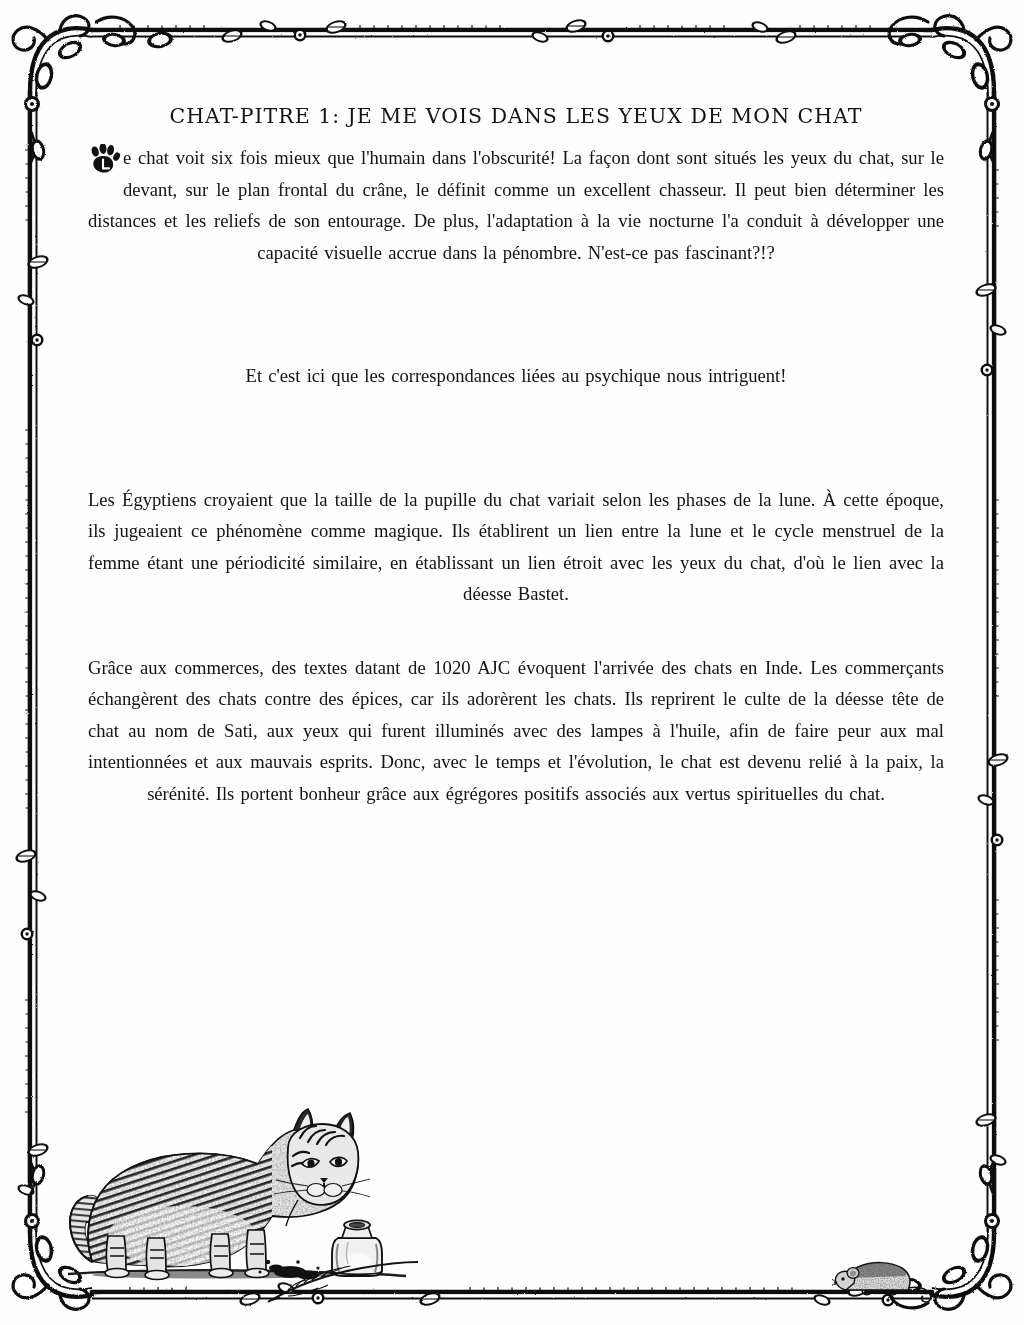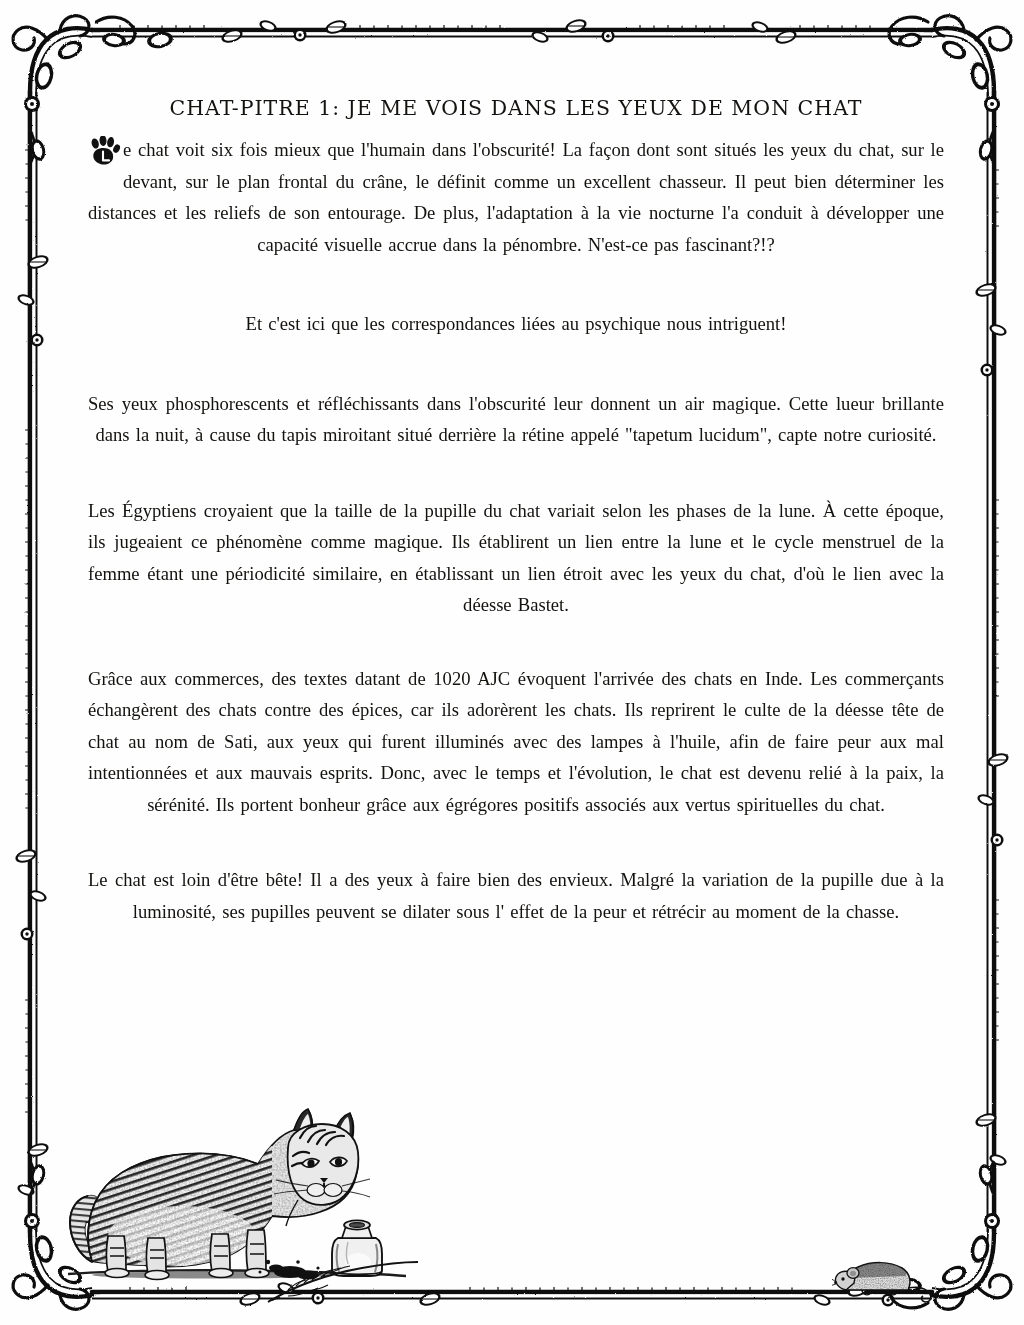--- a/index.html
+++ b/index.html
@@ -24,21 +24,21 @@
     left: 0; top: 0;
     width: 1024px;
     height: 1325px;
     pointer-events: none;
   }
 
   
   #content {
     position: absolute;
     left: 88px;
-    top: 96px;
+    top: 104px;
     width: 856px;
   }
 
   .chapter-title {
     text-align: center;
     font-family: "DejaVu Serif", serif;
     font-size: 20.5px;
     letter-spacing: 1.0px;
     color: #14120f;
     font-variant: small-caps;
@@ -58,20 +58,21 @@
     word-spacing: 1.5px;
   }
 
   .gap-xl { height: 48px; }
   .gap-lg { height: 44px; }
   .gap-md { height: 42px; }
 
   .center-line {
     text-align: left;
     text-align-last: center;
+    margin-top: 44px;
   }
 
   
   .dropcap-wrap {
     float: left;
     width: 34px;
     height: 30px;
     margin: 2px 1px 0 0;
     position: relative;
   }
@@ -329,33 +330,31 @@
                    C8.0,27.0 4.6,23.2 5.4,18.6 C6.1,14.6 10.0,12.0 15.5,12.0 Z" fill="#111"></path>
           <path d="M15.0,15.6 L15.0,24.4 L21.0,24.4" fill="none" stroke="#fff" stroke-width="2.1" stroke-linecap="round" stroke-linejoin="round"></path>
         </svg></span><span>e chat voit six fois mieux que l'humain dans l'obscurité! La façon dont sont situés les yeux du chat, sur le devant, sur le plan frontal du crâne, le définit comme un excellent chasseur. Il peut bien déterminer les distances et les reliefs de son entourage. De plus, l'adaptation à la vie nocturne l'a conduit à développer une capacité visuelle accrue dans la pénombre. N'est-ce pas fascinant?!?</span></p>
 
     <div class="gap-xl"></div>
 
     <p class="para center-line">Et c'est ici que les correspondances liées au psychique nous intriguent!</p>
 
     <div class="gap-xl"></div>
 
-    <p class="para">Ses yeux phosphorescents et réfléchissants dans l'obscurité leur donnent un air magique. Cette lueur brillante dans la nuit, à cause du tapis miroitant situé derrière la rétine appelé "tapetum lucidum", capte notre curiosité.</p>
 
     <div class="gap-lg"></div>
 
     <p class="para">Les Égyptiens croyaient que la taille de la pupille du chat variait selon les phases de la lune. À cette époque, ils jugeaient ce phénomène comme magique. Ils établirent un lien entre la lune et le cycle menstruel de la femme étant une périodicité similaire, en établissant un lien étroit avec les yeux du chat, d'où le lien avec la déesse Bastet.</p>
 
     <div class="gap-md"></div>
 
     <p class="para">Grâce aux commerces, des textes datant de 1020 AJC évoquent l'arrivée des chats en Inde. Les commerçants échangèrent des chats contre des épices, car ils adorèrent les chats. Ils reprirent le culte de la déesse tête de chat au nom de Sati, aux yeux qui furent illuminés avec des lampes à l'huile, afin de faire peur aux mal intentionnées et aux mauvais esprits. Donc, avec le temps et l'évolution, le chat est devenu relié à la paix, la sérénité. Ils portent bonheur grâce aux égrégores positifs associés aux vertus spirituelles du chat.</p>
 
     <div class="gap-lg"></div>
 
-    <p class="para">Le chat est loin d'être bête! Il a des yeux à faire bien des envieux. Malgré la variation de la pupille due à la luminosité, ses pupilles peuvent se dilater sous l' effet de la peur et rétrécir au moment de la chasse.</p>
   </div>
 
   <svg id="cat-illustration" viewBox="0 0 360 230" xmlns="http://www.w3.org/2000/svg">
     <defs>
       <pattern id="furStripe" width="7" height="7" patternUnits="userSpaceOnUse" patternTransform="rotate(72)">
         <rect width="7" height="7" fill="#f2f2f2"></rect>
         <rect width="2.6" height="7" fill="#1a1a1a"></rect>
       </pattern>
       <pattern id="furStripe2" width="6" height="6" patternUnits="userSpaceOnUse" patternTransform="rotate(95)">
         <rect width="6" height="6" fill="#e8e8e8"></rect>

